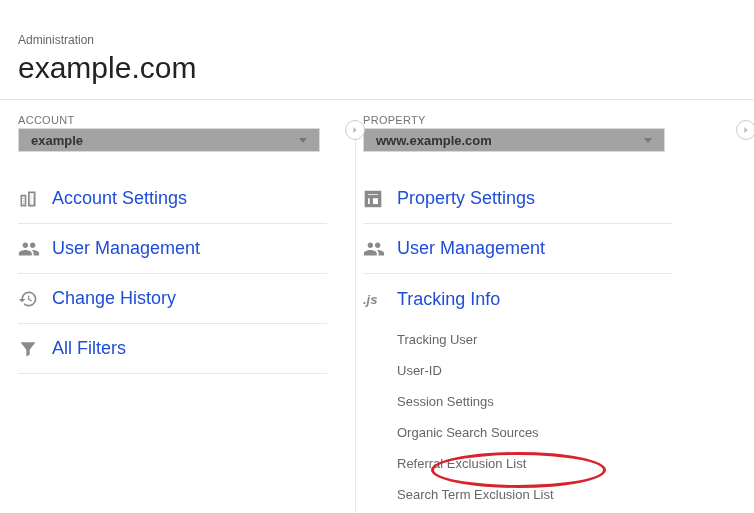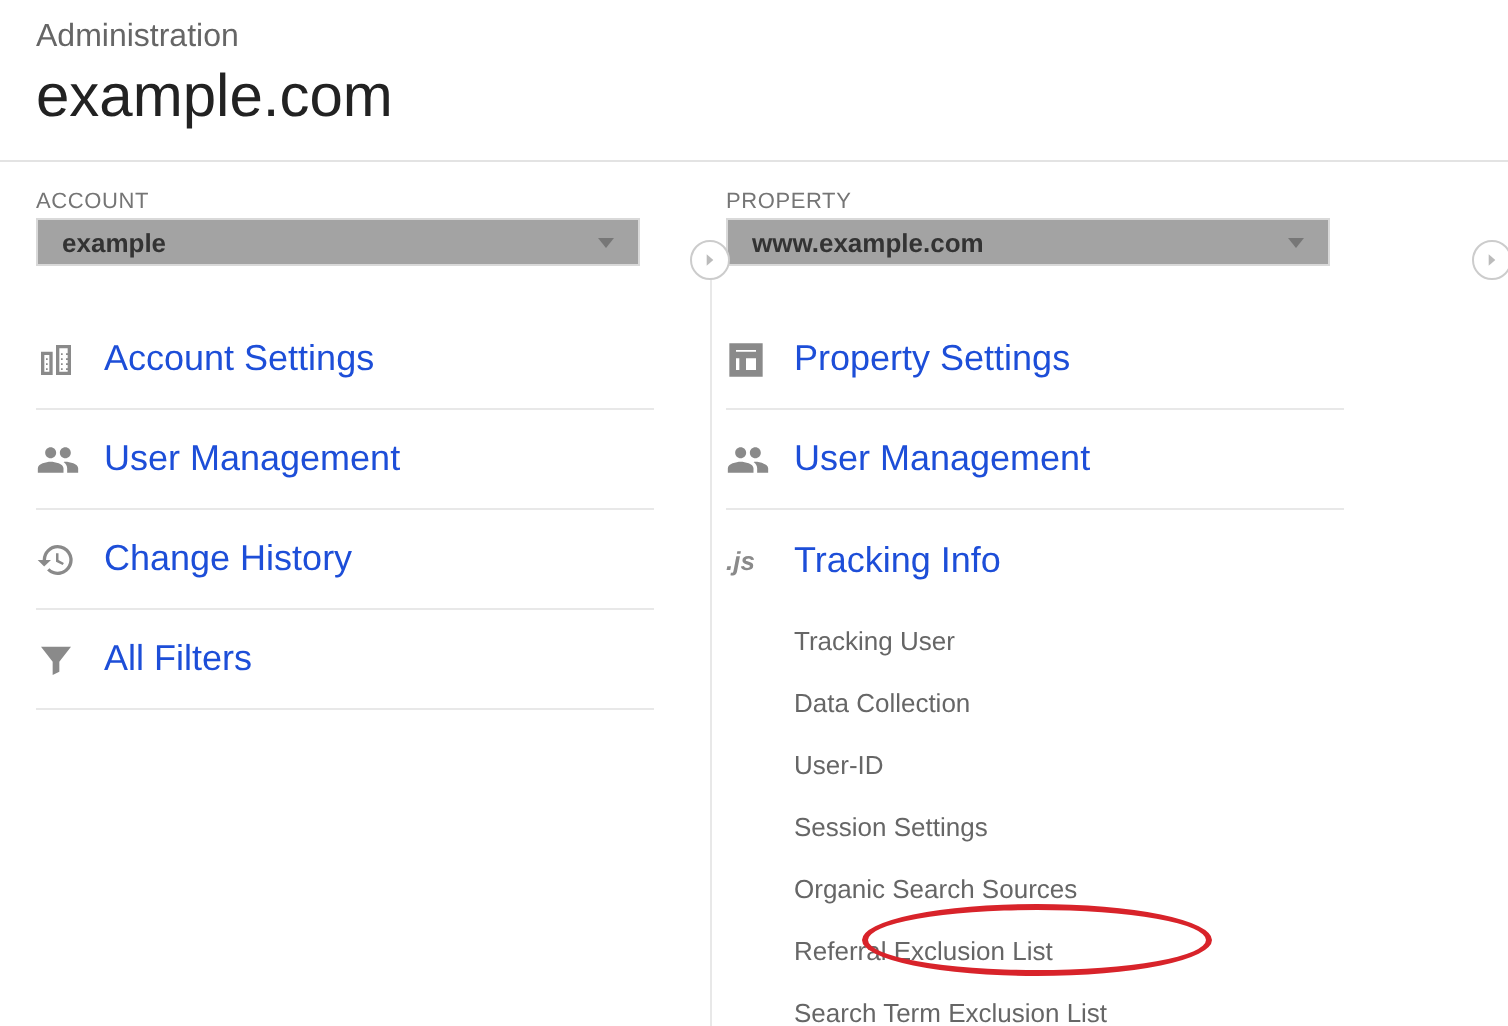--- a/index.html
+++ b/index.html
@@ -13,23 +13,24 @@
       height: 513px;
       background: #fff;
       color: #333;
       overflow: hidden;
       position: relative;
     }
     .header {
       padding: 10px 18px 8px 18px;
     }
     .breadcrumb {
-      font-size: 16px;
+      font-size: 12px;
       color: #666;
       margin-bottom: 4px;
+      margin-top: 23px;
     }
     .page-title {
       font-size: 30px;
       color: #222;
       font-weight: 400;
     }
     .hr-top {
       border: none;
       border-top: 1px solid #e3e3e3;
       margin-top: 6px;
@@ -245,21 +246,20 @@
 
     <div class="menu-row" style="border-bottom:none">
       <span class="icon-slot">
         <span style="font-size:13px;font-weight:bold;color:#8a8a8a;font-style:italic;">.js</span>
       </span>
       <span class="menu-label">Tracking Info</span>
     </div>
 
     <div class="sub-items">
       <div class="sub-item">Tracking User</div>
-      <div class="sub-item">Data Collection</div>
       <div class="sub-item">User-ID</div>
       <div class="sub-item">Session Settings</div>
       <div class="sub-item">Organic Search Sources</div>
       <div class="sub-item">Referral Exclusion List</div>
       <div class="sub-item">Search Term Exclusion List</div>
     </div>
   </div>
 </div>
 
 <div class="red-oval"></div>

